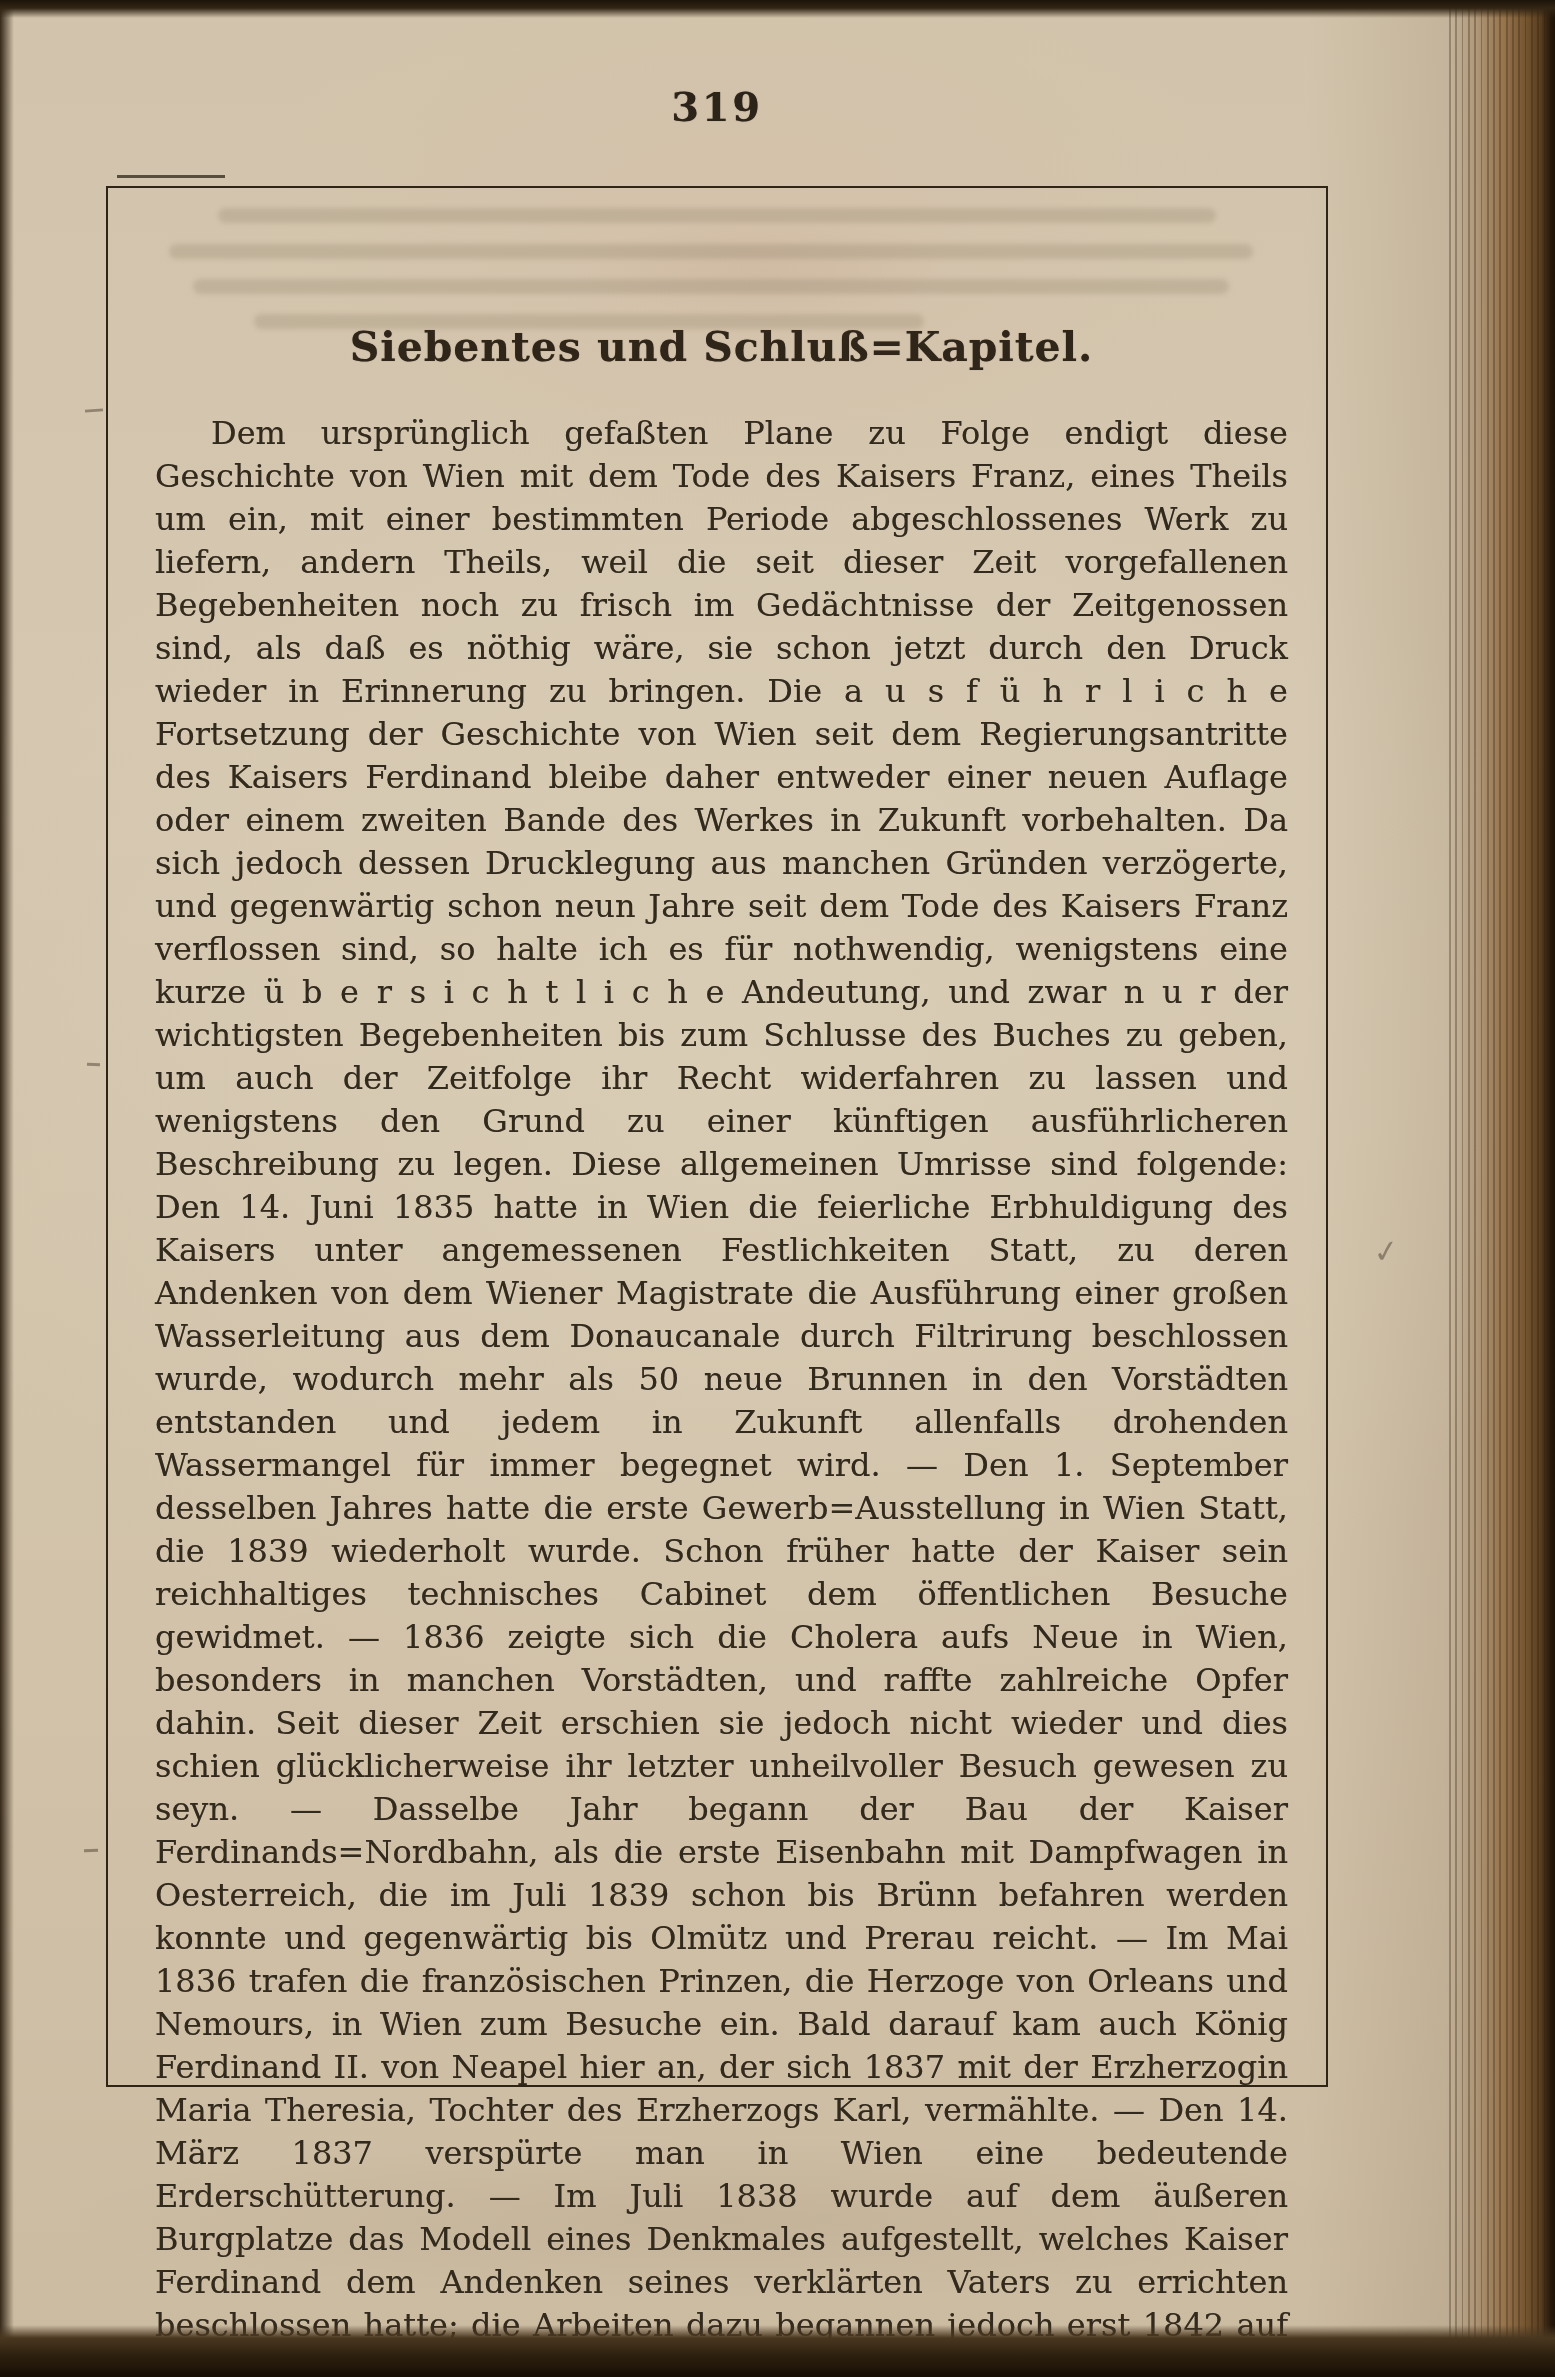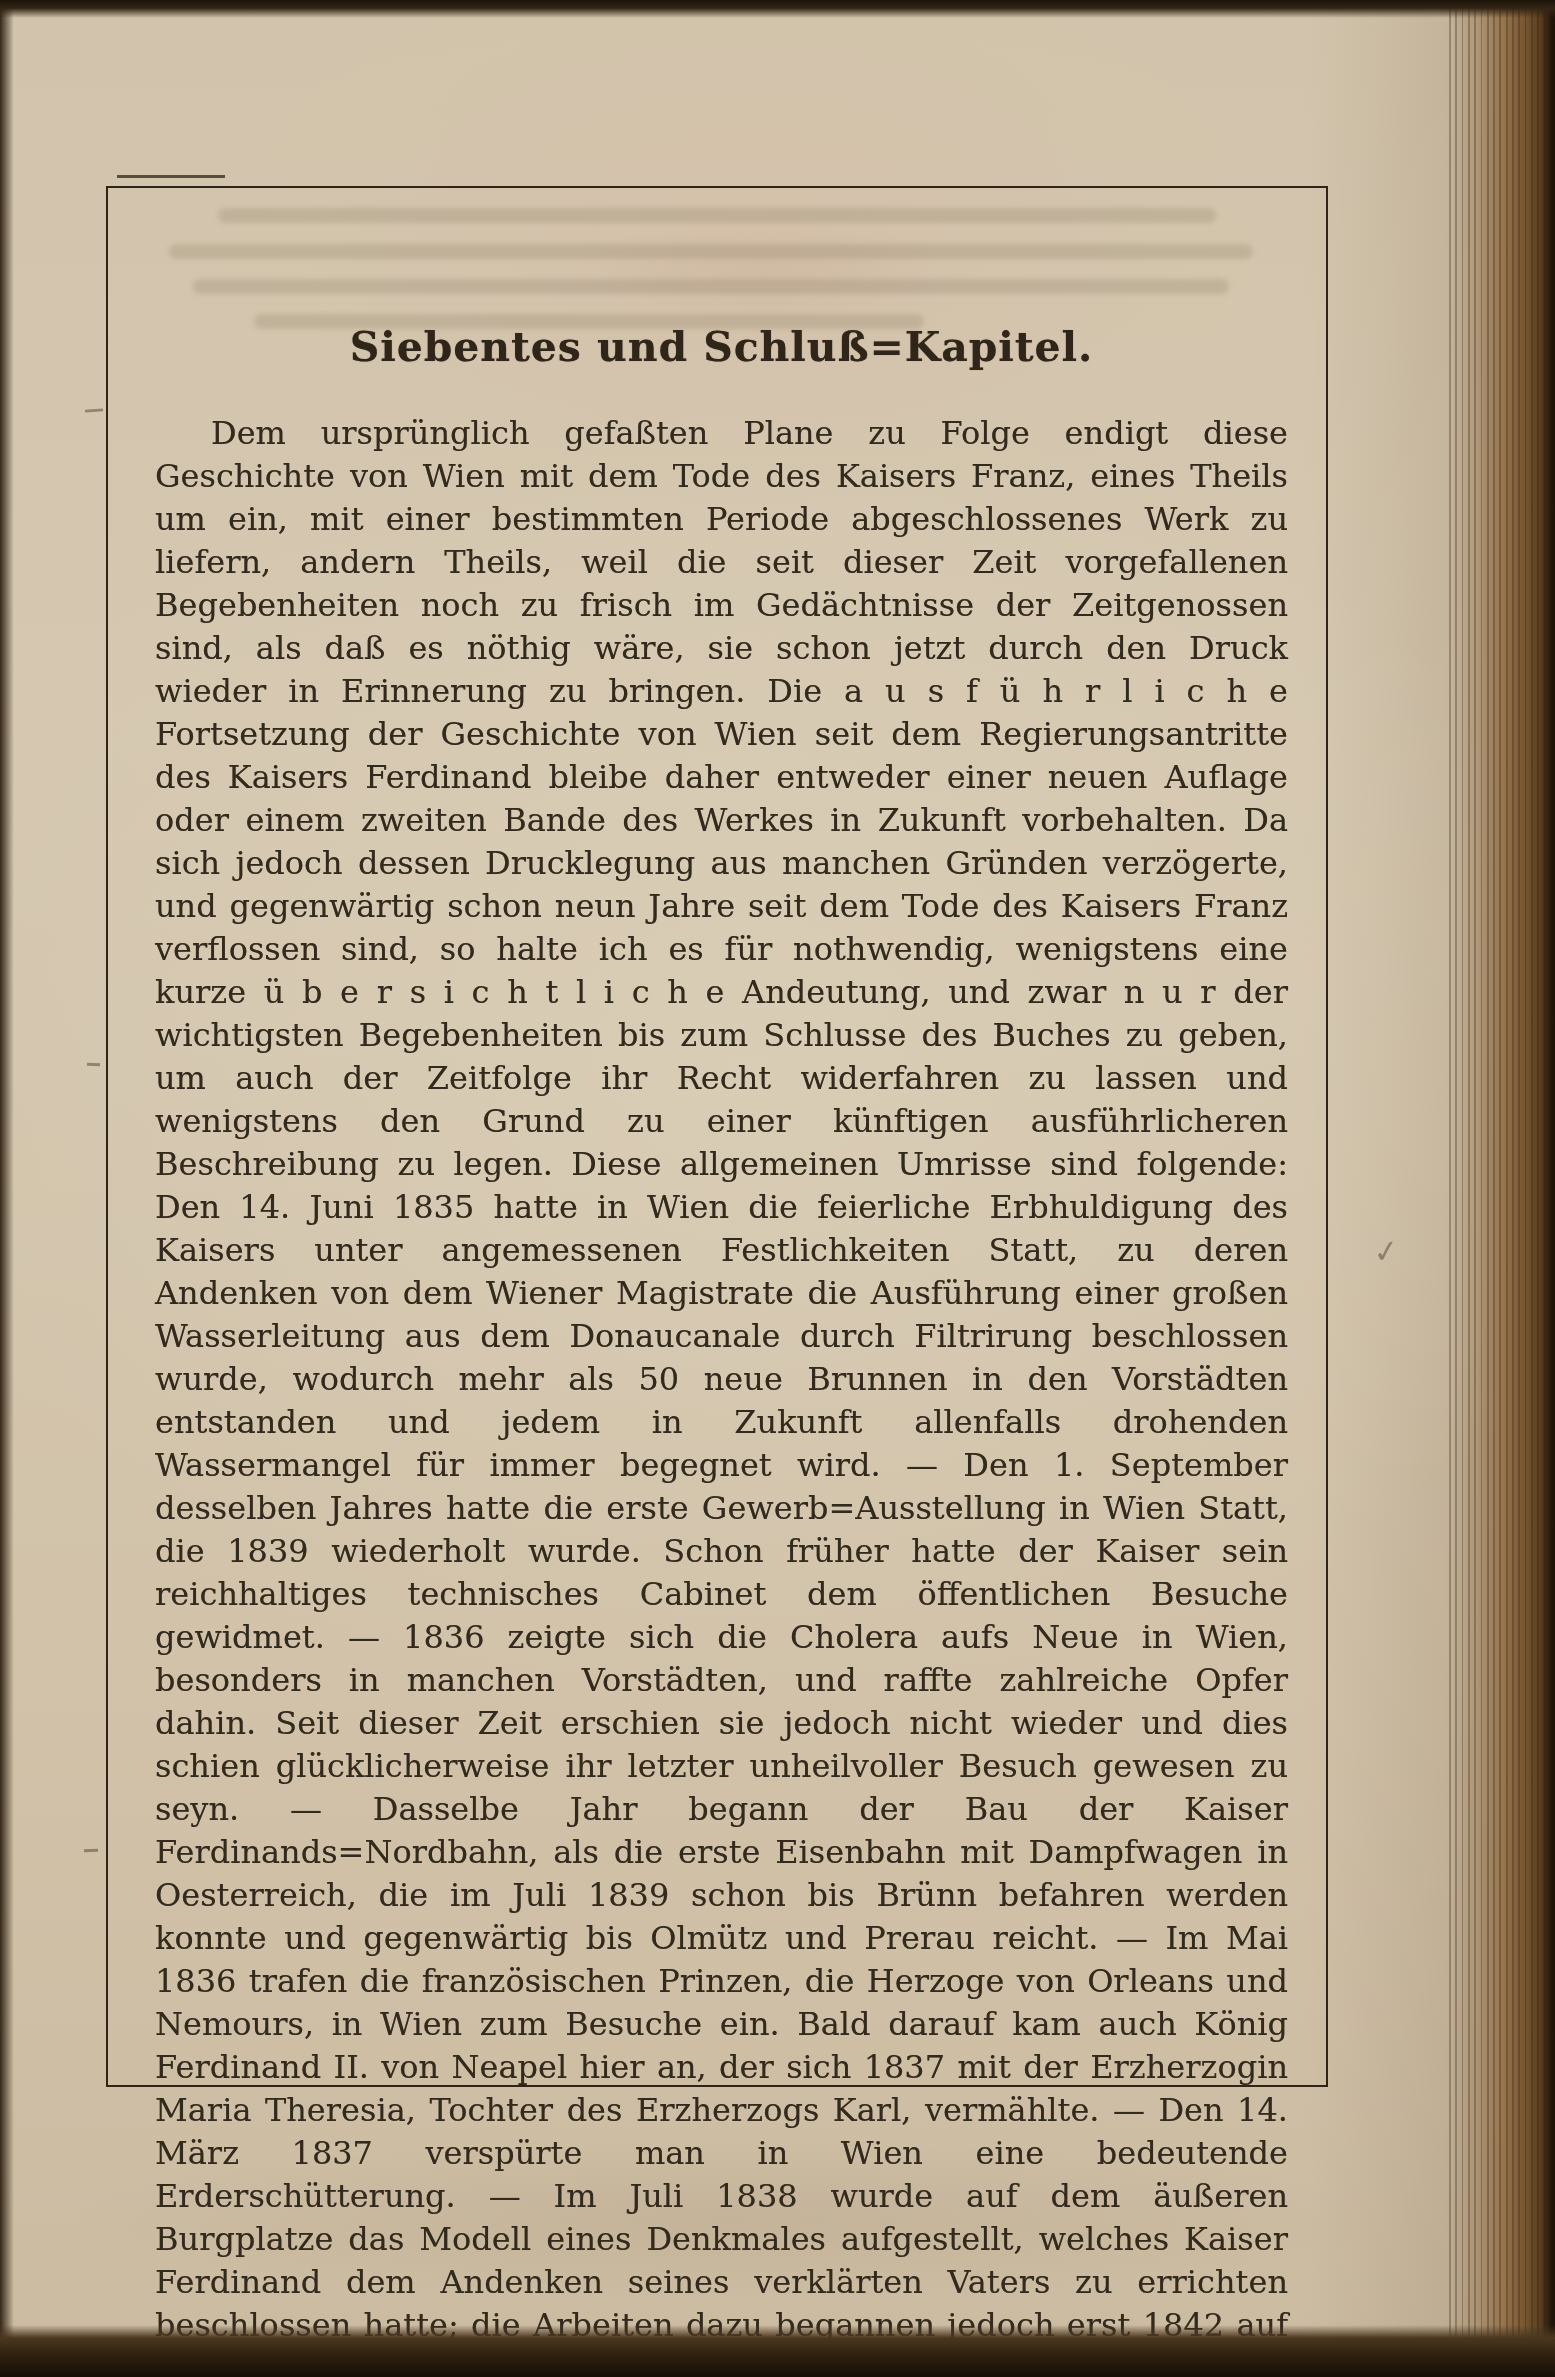--- a/index.html
+++ b/index.html
@@ -61,20 +61,21 @@
     background:radial-gradient(ellipse at center, rgba(120,96,66,.10), rgba(120,96,66,0) 70%);}
 </style>
 </head>
 <body>
 
 <div class="scan">
 
   <div class="stain1"></div>
   <div class="stain2"></div>
 
+  <div class="page-number">319</div>
 
   <div class="text-frame">
     <div class="frame-notch"></div>
     <div class="ghost-line gl1"></div>
     <div class="ghost-line gl2"></div>
     <div class="ghost-line gl3"></div>
     <div class="ghost-line gl4"></div>
 
     <h1 class="chapter-title">Siebentes und Schluß=Kapitel.</h1>
 

